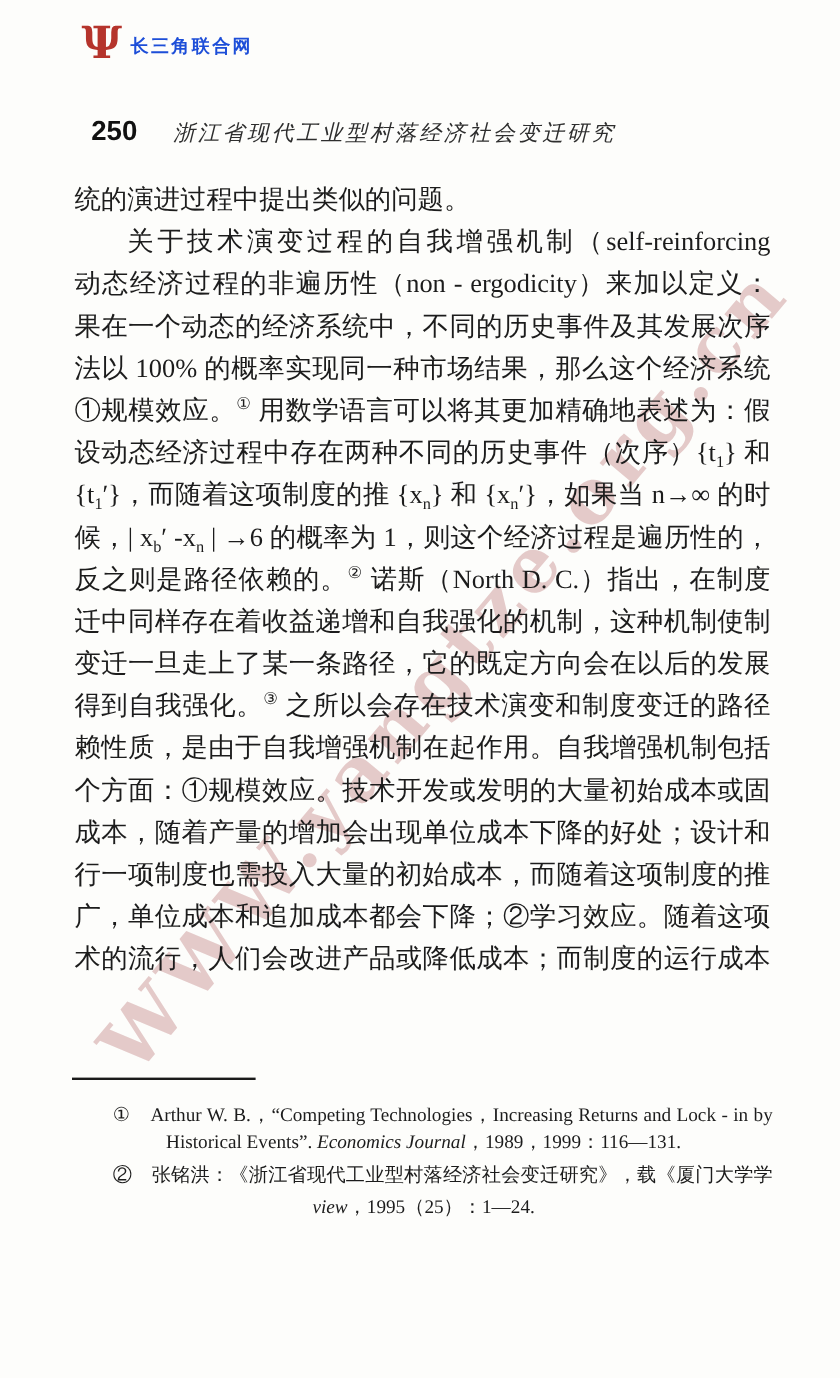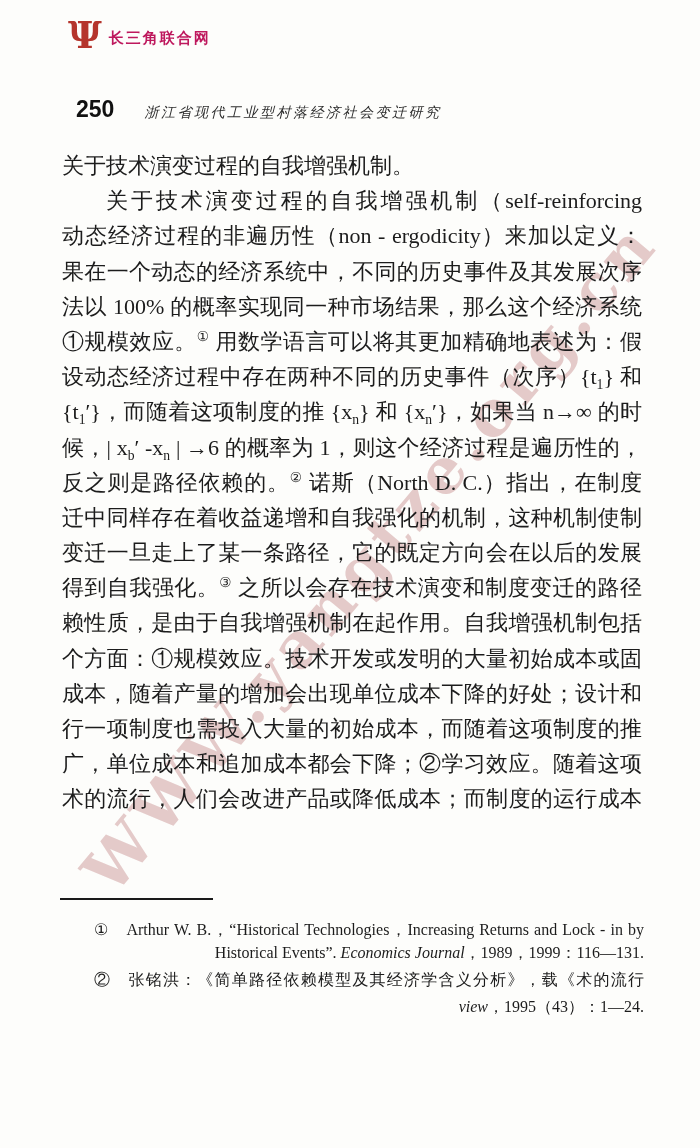--- a/index.html
+++ b/index.html
@@ -14,57 +14,57 @@
     text-align:center; white-space:nowrap;
     font-family:"DejaVu Serif","Liberation Serif",serif;
     font-weight:bold; font-size:63px; letter-spacing:6px;
     color:rgba(203,152,152,0.5);
     transform:rotate(-50deg);
   }
   .content { position:relative; z-index:1; }
   
   .logo-row { position:absolute; left:68px; top:18px; display:flex; align-items:flex-end; gap:7px; }
   .logo-glyph { font-family:"DejaVu Serif",serif; font-weight:bold; font-size:37px; line-height:0.95; color:#b5342c; }
-  .logo-text { font-family:"Liberation Sans","DejaVu Sans",sans-serif; font-weight:bold; font-size:15px; letter-spacing:2px; color:#be185d; padding-bottom:5px; }
+  .logo-text { font-family:"Liberation Sans","DejaVu Sans",sans-serif; font-weight:bold; font-size:15px; letter-spacing:2px; color:#1d4ed8; padding-bottom:5px; }
   
   .header-row { position:absolute; left:76px; top:96px; display:flex; align-items:baseline; gap:30px; }
   .page-num { font-family:"Liberation Sans","DejaVu Sans",sans-serif; font-weight:bold; font-size:23px; color:#111; }
-  .head-title { font-style:italic; font-size:14px; letter-spacing:2.5px; color:#2e2e2e; }
+  .head-title { font-style:italic; font-size:18px; letter-spacing:2.5px; color:#2e2e2e; }
   
   .body-text { position:absolute; left:62px; top:148px; width:580px; font-size:22px; }
   .line { height:35.2px; line-height:35.2px; overflow:hidden; text-align:left; }
   .line.just { text-align:justify; text-align-last:justify; }
   .line.ind { text-indent:2em; }
   sup { font-size:0.62em; line-height:0; vertical-align:super; }
   sub { font-size:0.62em; line-height:0; vertical-align:sub; }
   
   .fn-sep { position:absolute; left:60px; top:898px; width:153px; border-top:2px solid #1a1a1a; }
   .footnotes { position:absolute; left:62px; top:918px; width:582px; font-size:16px; }
   .fn-item { margin-bottom:4px; }
-  .fn-line { line-height:23px; min-height:23px; overflow:hidden; text-align:right; }
+  .fn-line { line-height:23px; min-height:23px; overflow:hidden; text-align:center; }
   .fn-line.just { text-align:justify; text-align-last:justify; }
   .fn-line.ind { text-indent:2em; }
   .fn-line i { font-style:italic; }
 </style>
 </head>
 <body>
 
 <div class="page">
   <div class="watermark">WWW.yangtze.org.cn</div>
   <div class="content">
     <div class="logo-row">
       <span class="logo-glyph">Ψ</span>
       <span class="logo-text">长三角联合网</span>
     </div>
     <div class="header-row">
       <span class="page-num">250</span>
       <span class="head-title">浙江省现代工业型村落经济社会变迁研究</span>
     </div>
     <div class="body-text">
-        <div class="line"><span>关于技术演变过程的自我增强机制。</span></div>
+        <div class="line"><span>统的演进过程中提出类似的问题。</span></div>
         <div class="line just ind"><span>关于技术演变过程的自我增强机制（self-reinforcing mech-</span></div>
         <div class="line just"><span>动态经济过程的非遍历性（non - ergodicity）来加以定义：如</span></div>
         <div class="line just"><span>果在一个动态的经济系统中，不同的历史事件及其发展次序无</span></div>
         <div class="line just"><span>法以 100% 的概率实现同一种市场结果，那么这个经济系统就</span></div>
         <div class="line just"><span>①规模效应。</span><sup>①</sup><span> 用数学语言可以将其更加精确地表述为：假</span></div>
         <div class="line just"><span>设动态经济过程中存在两种不同的历史事件（次序）{t</span><sub>1</sub><span>} 和</span></div>
         <div class="line just"><span>{t</span><sub>1</sub><span>′}，而随着这项制度的推 {x</span><sub>n</sub><span>} 和 {x</span><sub>n</sub><span>′}，如果当 n→∞ 的时</span></div>
         <div class="line just"><span>候，| x</span><sub>b</sub><span>′ -x</span><sub>n</sub><span> | →6 的概率为 1，则这个经济过程是遍历性的，</span></div>
         <div class="line just"><span>反之则是路径依赖的。</span><sup>②</sup><span> 诺斯（North D. C.）指出，在制度变</span></div>
         <div class="line just"><span>迁中同样存在着收益递增和自我强化的机制，这种机制使制度</span></div>
@@ -73,24 +73,24 @@
         <div class="line just"><span>赖性质，是由于自我增强机制在起作用。自我增强机制包括四</span></div>
         <div class="line just"><span>个方面：①规模效应。技术开发或发明的大量初始成本或固定</span></div>
         <div class="line just"><span>成本，随着产量的增加会出现单位成本下降的好处；设计和推</span></div>
         <div class="line just"><span>行一项制度也需投入大量的初始成本，而随着这项制度的推</span></div>
         <div class="line just"><span>广，单位成本和追加成本都会下降；②学习效应。随着这项技</span></div>
         <div class="line just"><span>术的流行，人们会改进产品或降低成本；而制度的运行成本也</span></div>
       </div>
     <div class="fn-sep"></div>
     <div class="footnotes">
         <div class="fn-item">
-          <div class="fn-line just ind"><span>①　Arthur W. B.，“Historical Technologies，Increasing Returns and Lock - in by</span></div>
+          <div class="fn-line just ind"><span>①　Arthur W. B.，“Competing Technologies，Increasing Returns and Lock - in by</span></div>
           <div class="fn-line"><span>Historical Events”. </span><i>Economics Journal</i><span>，1989，1999：116—131.</span></div>
         </div>
         <div class="fn-item">
-          <div class="fn-line just ind"><span>②　张铭洪：《简单路径依赖模型及其经济学含义分析》，载《术的流行</span></div>
+          <div class="fn-line just ind"><span>②　张铭洪：《浙江省现代工业型村落经济社会变迁研究》，载《厦门大学学</span></div>
         </div>
         <div class="fn-item">
-          <div class="fn-line"><i>view</i><span>，1995（43）：1—24.</span></div>
+          <div class="fn-line"><i>view</i><span>，1995（25）：1—24.</span></div>
         </div>
       </div>
   </div>
 </div>
 
 </body></html>

